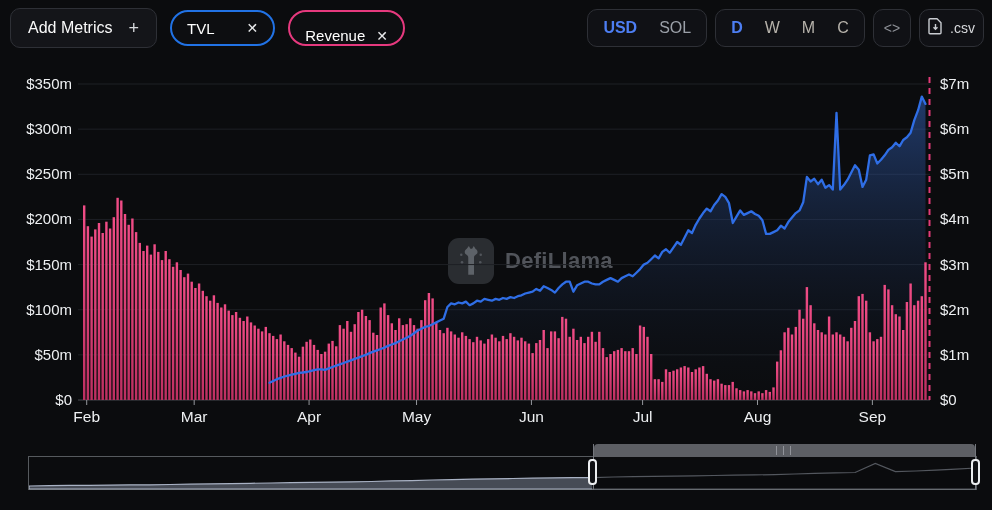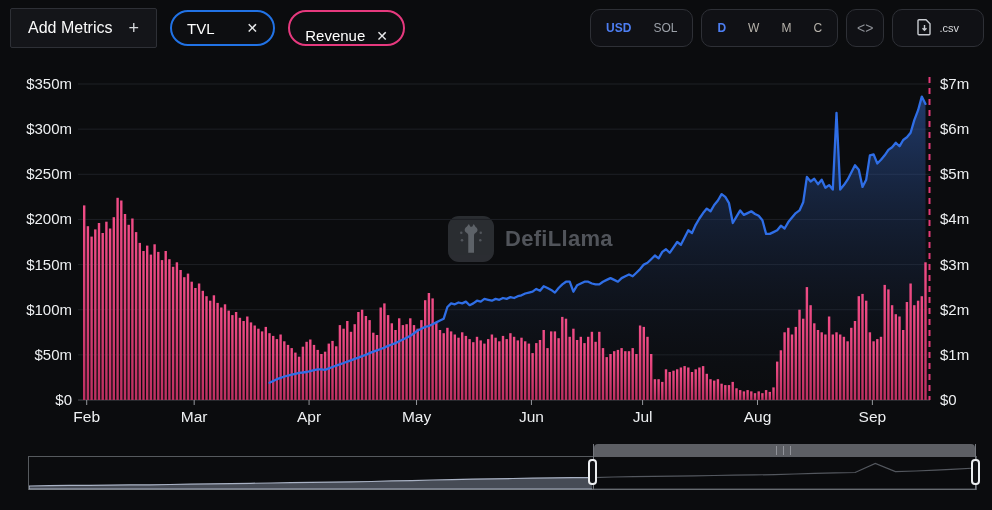--- a/index.html
+++ b/index.html
@@ -6,41 +6,41 @@
   html,body { width: 992px; height: 510px; background:#0b0c0e; overflow:hidden;
     font-family:"Liberation Sans", sans-serif; color:#f3f4f6; }
   .page { position:relative; width:992px; height:510px; background:#0b0c0e; }
 
   
   .header { position:absolute; top:8px; left:10px; right:8px; height:40px;
     display:flex; justify-content:space-between; align-items:center; z-index:5; }
   .h-left { display:flex; align-items:center; gap:13px; }
   .h-right { display:flex; align-items:center; gap:8px; }
   .btn-add { display:flex; align-items:center; gap:16px; height:40px; padding:0 17px;
-    background:#141519; border:1px solid #2e3036; border-radius:2px;
+    background:#141519; border:1px solid #2e3036; border-radius:10px;
     font-size:16px; color:#fafafa; cursor:pointer; }
   .btn-add .plus { color:#d7d9dc; font-size:18px; font-weight:400; }
   .pill { display:flex; align-items:center; gap:11px; height:36px; padding:0 15px;
     border:2px solid; border-radius:999px; background:#0d0e11; font-size:15px;
     color:#ffffff; cursor:pointer; }
   .pill .x { color:#e9eaec; font-size:14px; }
   .grp { display:flex; align-items:center; height:38px; border:1px solid #2e3036;
     border-radius:10px; background:#101115; padding:0 4px; }
-  .grp .opt { padding:0 11px; font-size:12px; color:#9ba0a8; cursor:pointer; line-height:36px; }
+  .grp .opt { padding:0 11px; font-size:16px; color:#9ba0a8; cursor:pointer; line-height:36px; }
   .grp .opt.warm { color:#b6b2aa; }
   .grp .opt.active { color:#4d7ef2; font-weight:700; }
   .btn-sq { display:flex; align-items:center; justify-content:center; gap:7px; height:38px;
     padding:0 10px; border:1px solid #2e3036; border-radius:10px; background:#101115;
     color:#8e9197; font-size:14px; cursor:pointer; }
-  .btn-sq.csv { color:#d7d9dc; font-size:11px; padding:0 24px; }
+  .btn-sq.csv { color:#d7d9dc; font-size:14px; padding:0 8px; }
 
   
   .chart-area { position:absolute; left:0; top:48px; width:992px; height:390px; z-index:2; }
   #plot { position:absolute; left:0; top:0; z-index:2; }
-  .watermark { position:absolute; left:448px; top:216px; display:flex; align-items:center;
+  .watermark { position:absolute; left:448px; top:238px; display:flex; align-items:center;
     gap:11px; z-index:1; opacity:0.8; }
   .wm-logo { width:46px; height:46px; border-radius:11px; background:#3d4147; opacity:0.8;
     display:flex; align-items:center; justify-content:center; }
   .wm-text { font-size:22px; font-weight:700; color:#63676e; letter-spacing:0.3px; }
 
   
   .brush-frame { position:absolute; left:28px; top:456px; width:949px; height:34px;
     border:1px solid rgba(150,154,161,0.55); z-index:3; cursor:crosshair; }
   .brush-selection { position:absolute; left:593px; top:444px; width:383px; height:46px;
     border-left:1px solid #74777d; border-right:1px solid #74777d; z-index:4; cursor:grab; }

